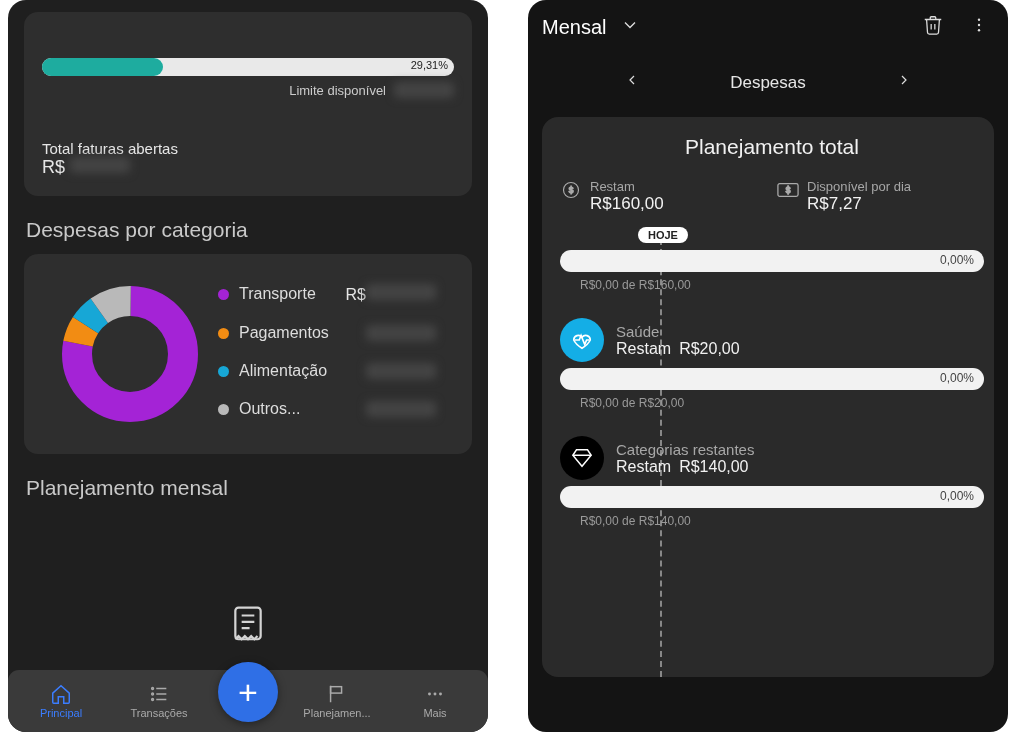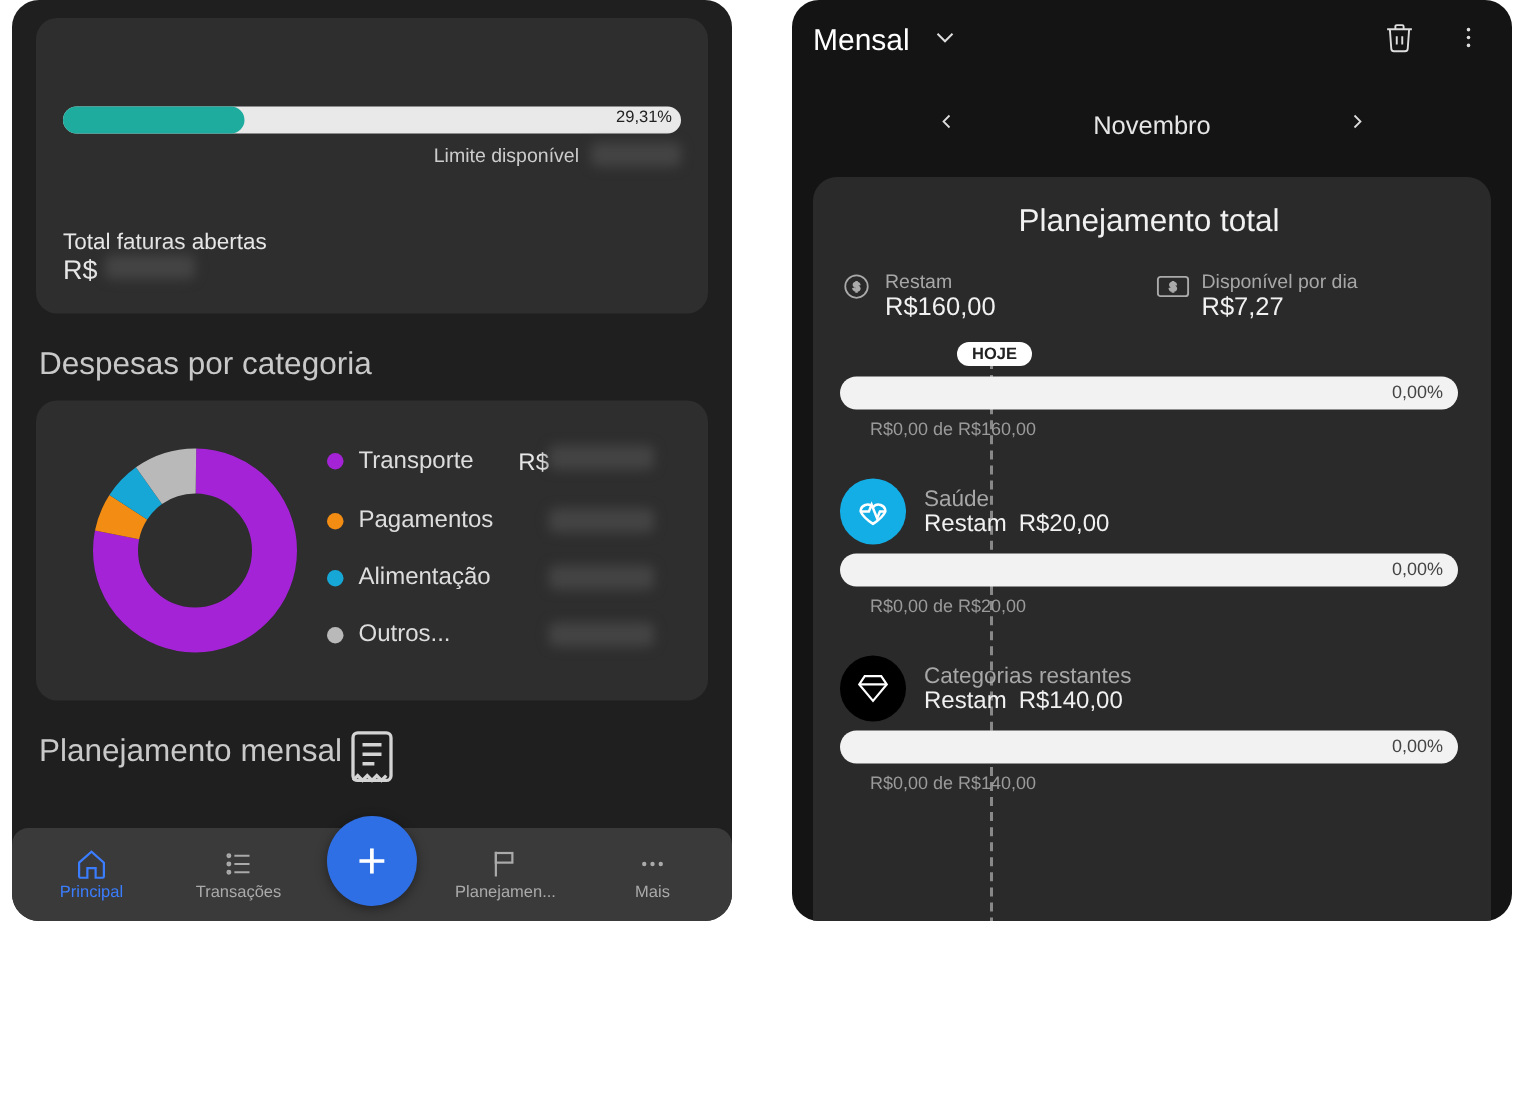--- a/index.html
+++ b/index.html
@@ -5,33 +5,33 @@
   * { box-sizing: border-box; margin: 0; padding: 0; }
   body {
     background: #fff;
     font-family: -apple-system, BlinkMacSystemFont, "Segoe UI", Arial, sans-serif;
     display: flex;
     gap: 40px;
     padding: 0 8px;
   }
   .phone {
     width: 480px;
-    height: 614px;
+    height: 732px;
     background: #1f1f1f;
     border-radius: 18px;
     overflow: hidden;
     position: relative;
     color: #e6e6e6;
   }
   
   .card-progress {
     margin: 0 16px 0 16px;
     background: #2e2e2e;
     border-radius: 14px;
-    padding: 29px 18px 18px 18px;
+    padding: 16px 18px 18px 18px;
     position: relative;
   }
   .left-top-wrap { position: relative; margin-top: 12px; }
   .progress-track {
     position: relative;
     height: 18px;
     background: #e9e9e9;
     border-radius: 10px;
     margin-top: 30px;
   }
@@ -158,21 +158,21 @@
     align-items: center;
     justify-content: center;
     gap: 90px;
     padding: 20px 0 24px 0;
     font-size: 17px;
   }
   .planning-card {
     margin: 0 14px;
     background: #2a2a2a;
     border-radius: 16px;
-    padding: 18px 22px 40px 18px;
+    padding: 18px 10px 40px 18px;
     position: relative;
     height: 560px;
     overflow: hidden;
   }
   .planning-title {
     text-align: center;
     font-size: 21px;
     color: #f1f1f1;
     margin-bottom: 20px;
   }
@@ -403,21 +403,21 @@
         </svg>
     </span>
   </div>
 
   <div class="month-nav">
     <span>
       <svg width="16" height="16" viewBox="0 0 24 24" fill="none" stroke="#ddd" stroke-width="1.8">
           <polyline points="15 18 9 12 15 6"></polyline>
         </svg>
     </span>
-    <span>Novembro</span>
+    <span>Despesas</span>
     <span>
       <svg width="16" height="16" viewBox="0 0 24 24" fill="none" stroke="#ddd" stroke-width="1.8">
           <polyline points="9 18 15 12 9 6"></polyline>
         </svg>
     </span>
   </div>
 
   <div class="planning-card">
     <div class="planning-title">Planejamento total</div>
 

